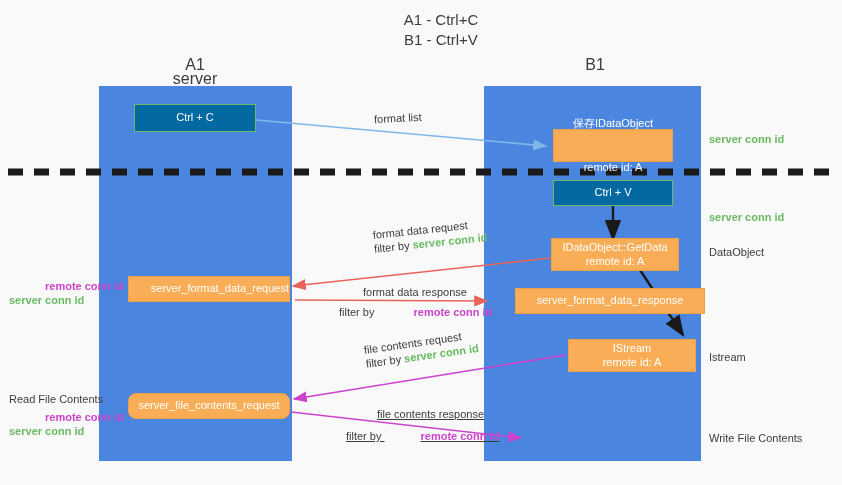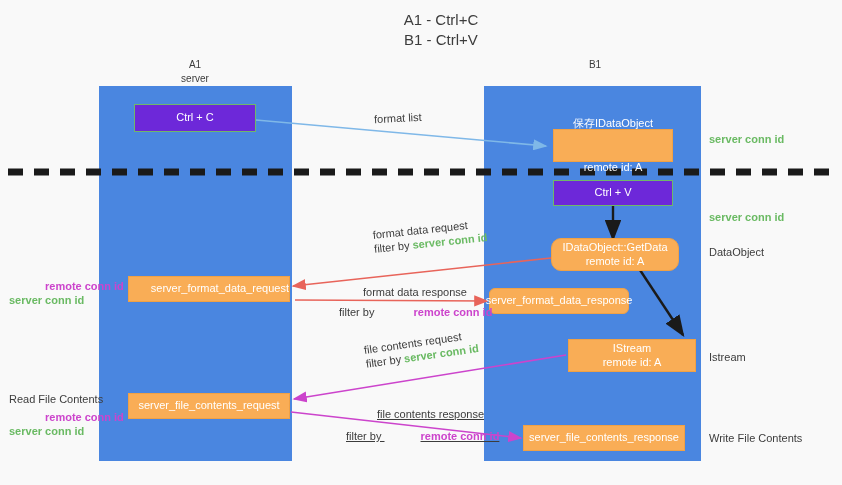--- a/index.html
+++ b/index.html
@@ -15,35 +15,35 @@
   .svg-layer{position:absolute;left:0;top:0;width:842px;height:485px;pointer-events:none;}
 
   
   .title{
     position:absolute;left:0;top:10px;width:842px;
     text-align:center;font-size:15px;line-height:20px;color:#3c3c3c;padding-left:20px;
   }
 
   
   .lane-head{
-    position:absolute;text-align:center;font-size:10px;line-height:14px;color:#3c3c3c;
+    position:absolute;text-align:center;font-size:16px;line-height:14px;color:#3c3c3c;
   }
 
   
   .lane{position:absolute;background:#4a86e0;}
 
   
   .box{
     position:absolute;
     display:flex;flex-direction:column;align-items:center;justify-content:center;
     color:#ffffff;font-size:11px;line-height:13.5px;text-align:center;
     box-sizing:border-box;
   }
   .box.orange{background:#f9ad56;border:1px solid #f0a145;}
-  .box.green{background:#6d28d9;border:1px solid #6fb869;}
+  .box.green{background:#0369a1;border:1px solid #6fb869;}
 
   
   .lbl{position:absolute;font-size:11px;line-height:14px;color:#3c3c3c;white-space:nowrap;}
   .lbl.green{color:#6aba63;font-weight:bold;}
   .lbl.dark{color:#3c3c3c;}
   .sub-green{color:#6aba63;font-weight:bold;}
   .sub-magenta{color:#cc44cc;font-weight:bold;margin-left:36px;}
 
   .stack{position:absolute;font-size:11px;line-height:14px;white-space:nowrap;}
 </style>
@@ -107,45 +107,42 @@
 
   <div class="box orange" style="left:553px;top:129px;width:120px;height:33px;gap:31px;">
     <span>保存IDataObject</span>
     <span>remote id: A</span>
   </div>
 
   <div class="box green" style="left:553px;top:180px;width:120px;height:26px;text-align:center;">
     <span>Ctrl + V</span>
   </div>
 
-  <div class="box orange" style="left:551px;top:238px;width:128px;height:33px;border-radius:10px;">
+  <div class="box orange" style="left:551px;top:238px;width:128px;height:33px;">
     <span>IDataObject::GetData</span>
     <span>remote id: A</span>
   </div>
 
   <div class="box orange" style="left:128px;top:276px;width:162px;height:26px;align-items:flex-end;">
     <span>server_format_data_request</span>
   </div>
 
-  <div class="box orange" style="left:489px;top:288px;width:140px;height:26px;border-radius:6px;">
+  <div class="box orange" style="left:515px;top:288px;width:190px;height:26px;">
     <span>server_format_data_response</span>
   </div>
 
   <div class="box orange" style="left:568px;top:339px;width:128px;height:33px;">
     <span>IStream</span>
     <span>remote id: A</span>
   </div>
 
-  <div class="box orange" style="left:128px;top:393px;width:162px;height:26px;">
+  <div class="box orange" style="left:128px;top:393px;width:162px;height:26px;border-radius:8px;">
     <span>server_file_contents_request</span>
   </div>
 
-  <div class="box orange" style="left:523px;top:425px;width:162px;height:26px;">
-    <span>server_file_contents_response</span>
-  </div>
 
   <div class="lbl" style="left:374px;top:111px;transform:rotate(-3deg);">format list</div>
 
   <div class="stack" style="left:372px;top:228px;transform:rotate(-6deg);transform-origin:left top;">
     <div>format data request</div>
     <div>
       <span>filter by </span><span class="sub-green">server conn id</span>
     </div>
   </div>
 

